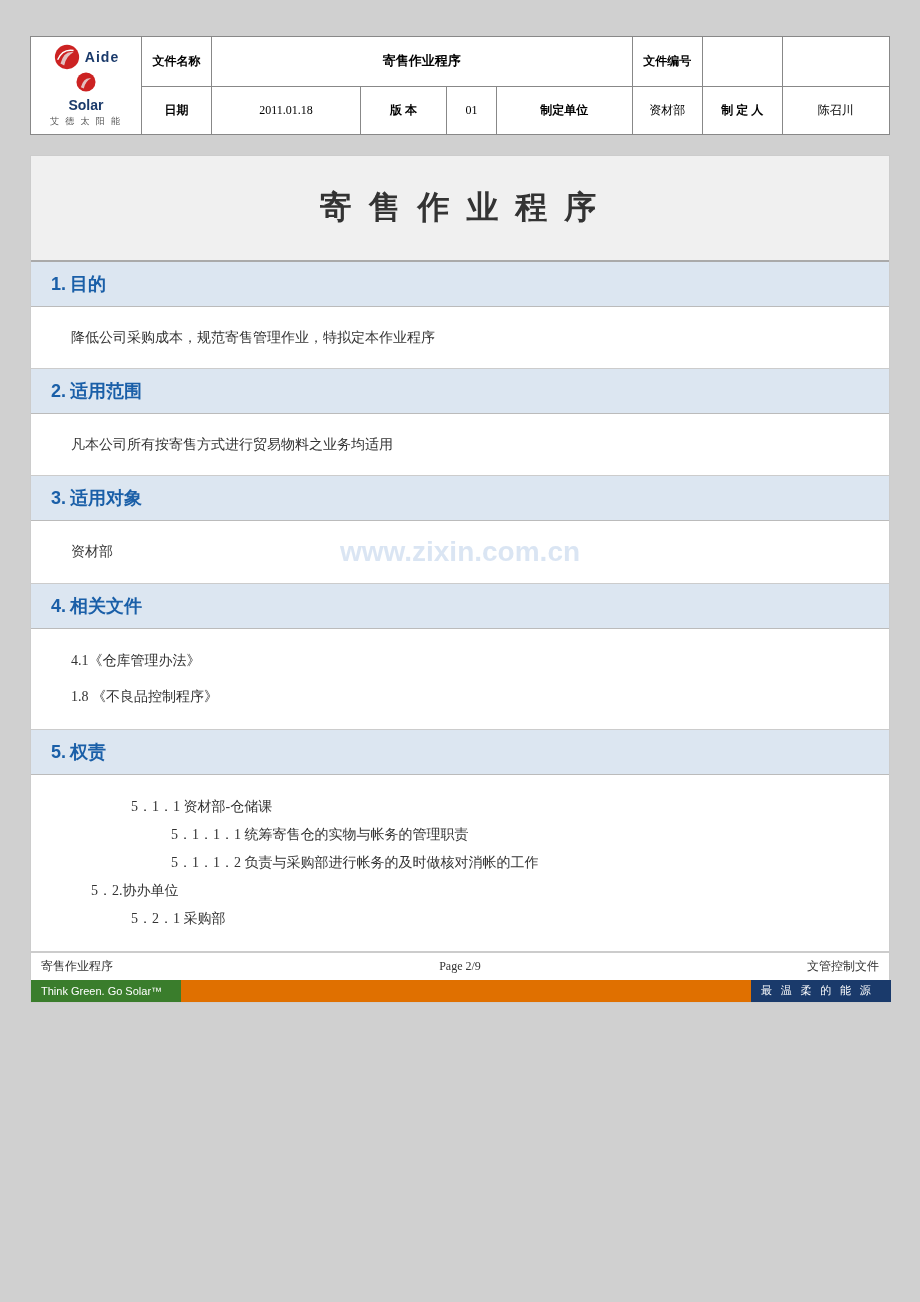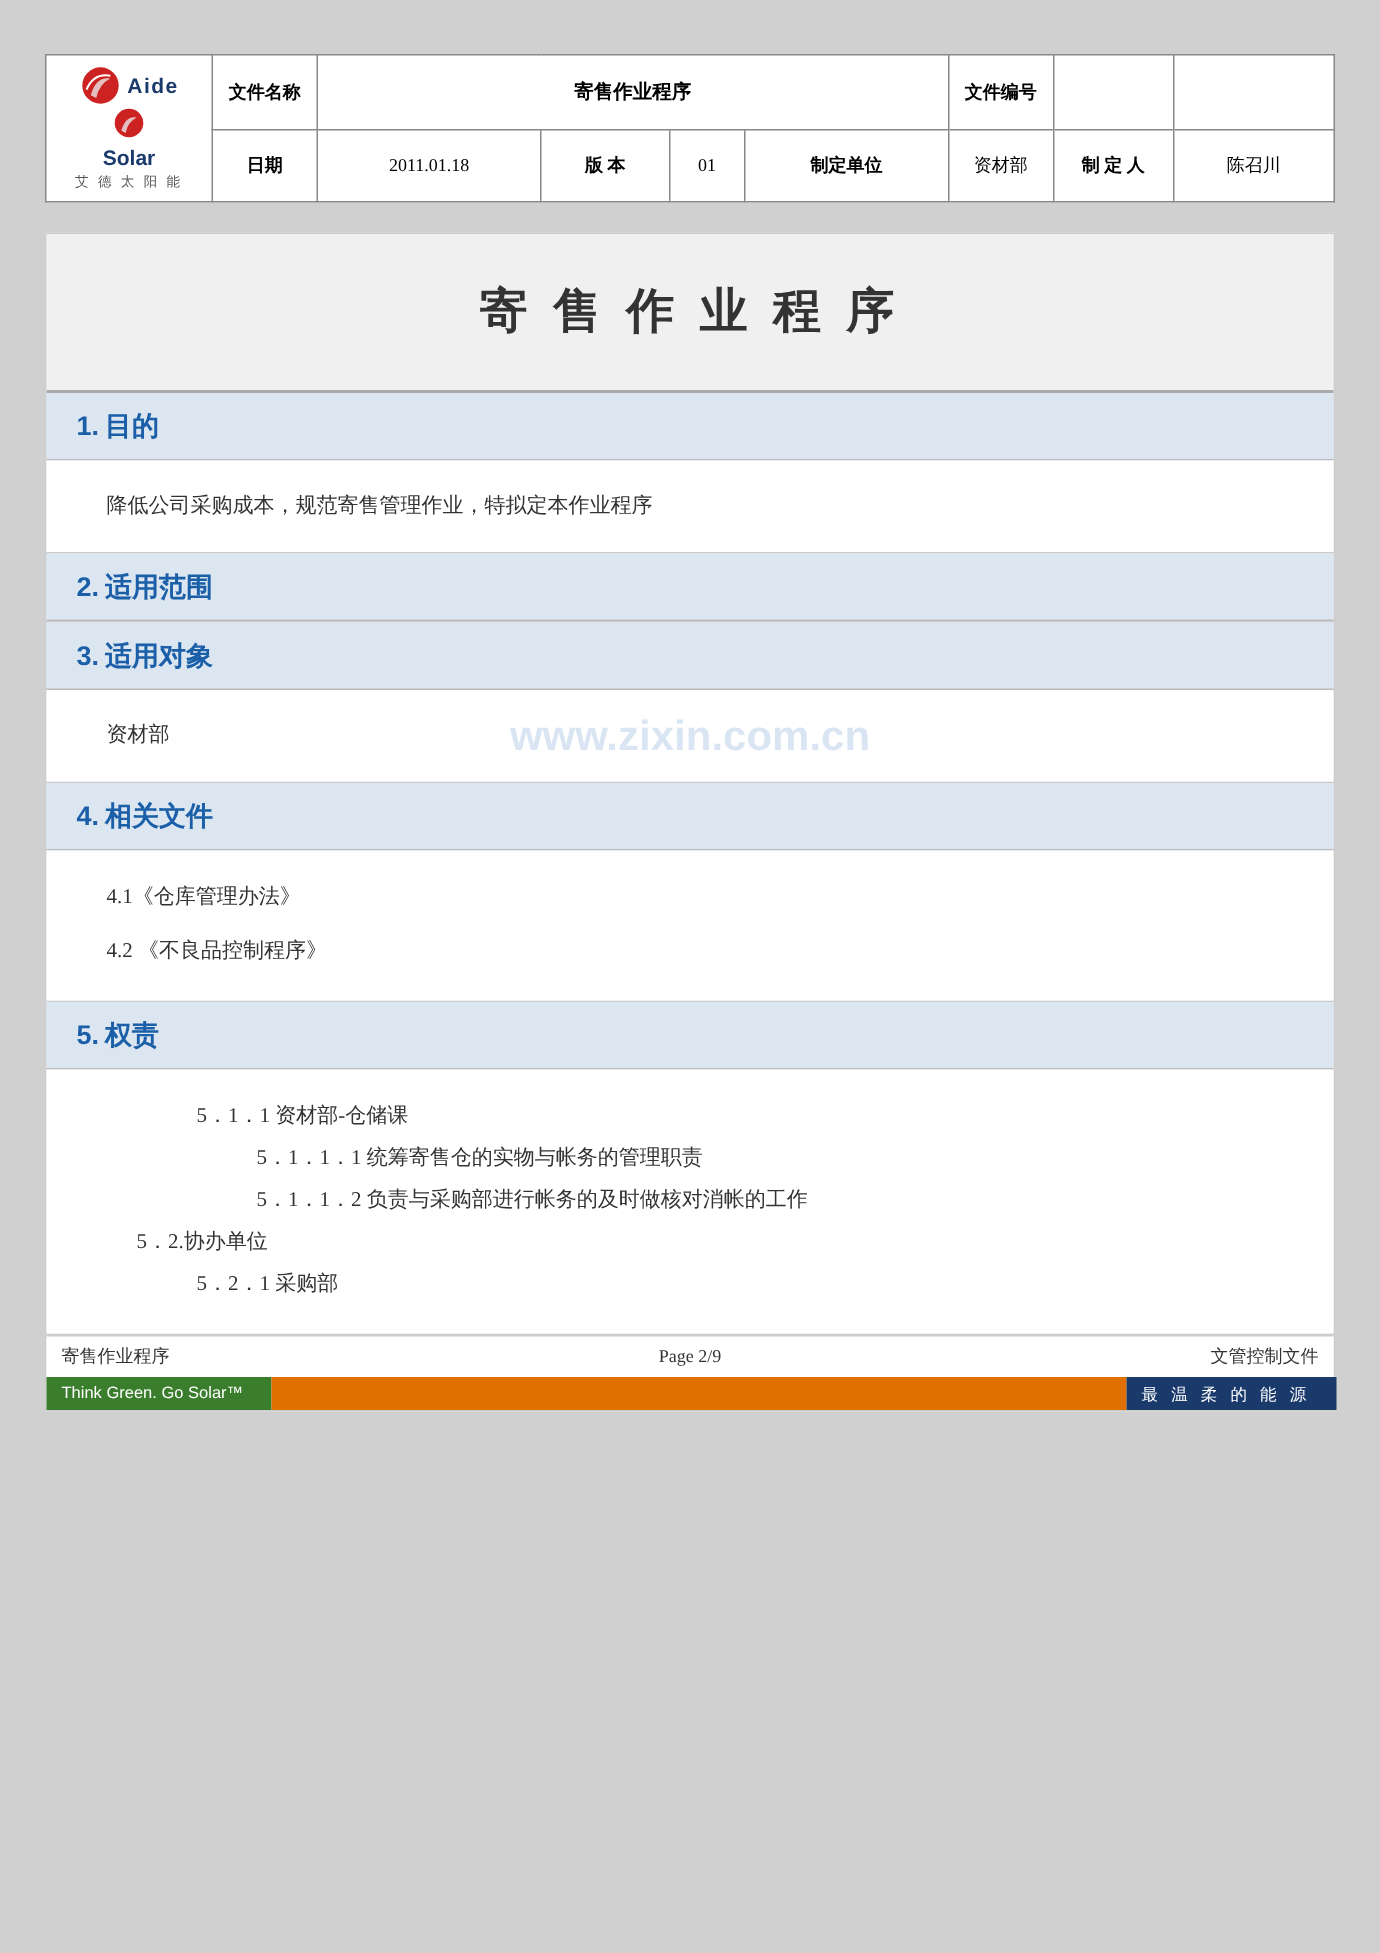--- a/index.html
+++ b/index.html
@@ -246,41 +246,44 @@
     <div class="section-body">
       <p>降低公司采购成本，规范寄售管理作业，特拟定本作业程序</p>
     </div>
   </div>
 
   <div class="section">
     <div class="section-header">
       <span class="section-number">2.</span>
       <span class="section-title">适用范围</span>
     </div>
+    <div class="section-body">
+      <p>凡本公司所有按寄售方式进行贸易物料之业务均适用</p>
+    </div>
   </div>
 
   <div class="section watermark-section" style="position:relative;">
     <div class="section-header">
       <span class="section-number">3.</span>
       <span class="section-title">适用对象</span>
     </div>
     <div class="section-body" style="position:relative;">
       <div class="watermark">www.zixin.com.cn</div>
       <p>资材部</p>
     </div>
   </div>
 
   <div class="section">
     <div class="section-header">
       <span class="section-number">4.</span>
       <span class="section-title">相关文件</span>
     </div>
     <div class="section-body">
       <p class="subsection">4.1《仓库管理办法》</p>
-      <p class="subsection" style="margin-top:8px;">4.2 《不良品控制程序》</p>
+      <p class="subsection" style="margin-top:8px;">1.8 《不良品控制程序》</p>
     </div>
   </div>
 
   <div class="section">
     <div class="section-header">
       <span class="section-number">5.</span>
       <span class="section-title">权责</span>
     </div>
     <div class="section-body">
       <p class="subsection indent2">5．1．1  资材部-仓储课</p>

